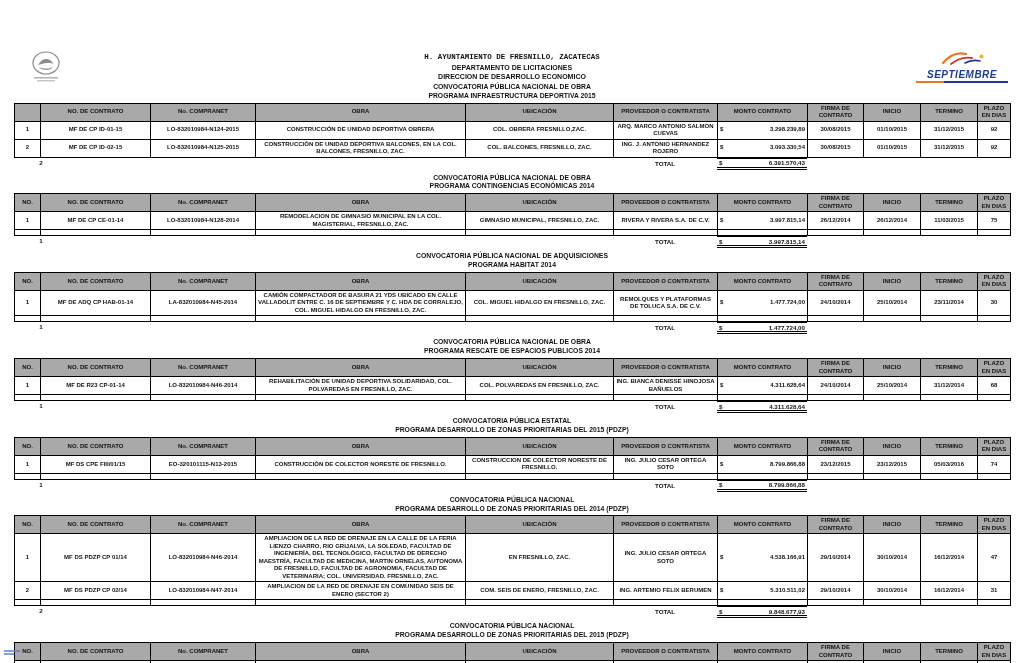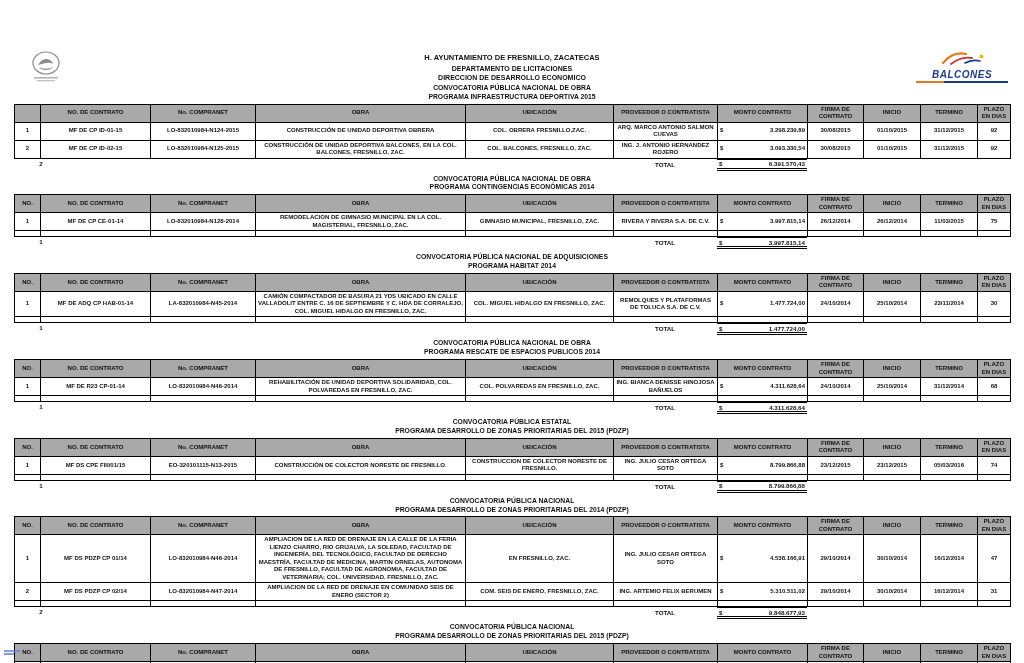--- a/index.html
+++ b/index.html
@@ -7,21 +7,21 @@
   .page{position:absolute;inset:0;background:#fff;}
 
   
   .seal{position:absolute;left:26px;top:50px;width:40px;height:34px;}
   .fres-logo{position:absolute;right:16px;top:50px;width:92px;text-align:center;}
   .fres-text{color:#1d3c8f;font-weight:bold;font-style:italic;font-size:10px;letter-spacing:.5px;line-height:1;}
   .fres-underline{height:2px;margin-top:1px;background:linear-gradient(90deg,#e87722 0 30%,#1d3c8f 30% 100%);}
 
   
   .doc-header{padding-top:53px;text-align:center;color:#111;font-weight:bold;}
-  .doc-header .h1{font-size:7.5px;}
+  .doc-header .h1{font-size:7.5px;font-family:Liberation Mono, monospace;}
   .doc-header .h2{font-size:7px;margin-top:2.5px;}
 
   
   .section{margin-top:3px;}
   .sec-title{text-align:center;font-weight:bold;font-size:6.8px;color:#111;line-height:1.3;}
   table.contracts{border-collapse:collapse;table-layout:fixed;width:996px;margin:2px 0 0 14px;border:1.5px solid #000;}
   th,td{border:1px solid #000;font-size:6px;line-height:1.25;padding:1px 2px;text-align:center;vertical-align:middle;color:#111;font-weight:bold;overflow:hidden;word-wrap:break-word;}
   th{background:#a9a9a9;height:13px;}
   tr.empty td{height:5px;padding:0;line-height:6px;}
   td.monto .in{display:flex;justify-content:space-between;align-items:center;}
@@ -54,21 +54,21 @@
     </svg>
   </div>
 
   <div class="fres-logo">
     <svg width="46" height="16" viewBox="0 0 46 16">
       <path d="M4 13 Q14 1 27 4" fill="none" stroke="#e87722" stroke-width="2.2" stroke-linecap="round"></path>
       <path d="M12 14 Q22 6 33 8" fill="none" stroke="#c8342e" stroke-width="1.8" stroke-linecap="round"></path>
       <path d="M26 13 Q33 9 41 11" fill="none" stroke="#1d3c8f" stroke-width="1.6" stroke-linecap="round"></path>
       <circle cx="42.5" cy="6.5" r="2" fill="#f2b01e"></circle>
     </svg>
-    <div class="fres-text">BALCONES</div>
+    <div class="fres-text">SEPTIEMBRE</div>
     <div class="fres-underline"></div>
   </div>
 
   <div class="doc-header">
     <div class="h1">H. AYUNTAMIENTO DE FRESNILLO, ZACATECAS</div>
     <div class="h2">DEPARTAMENTO DE LICITACIONES</div>
     <div class="h2">DIRECCION DE DESARROLLO ECONOMICO</div>
   </div>
 
   <div id="sections">

